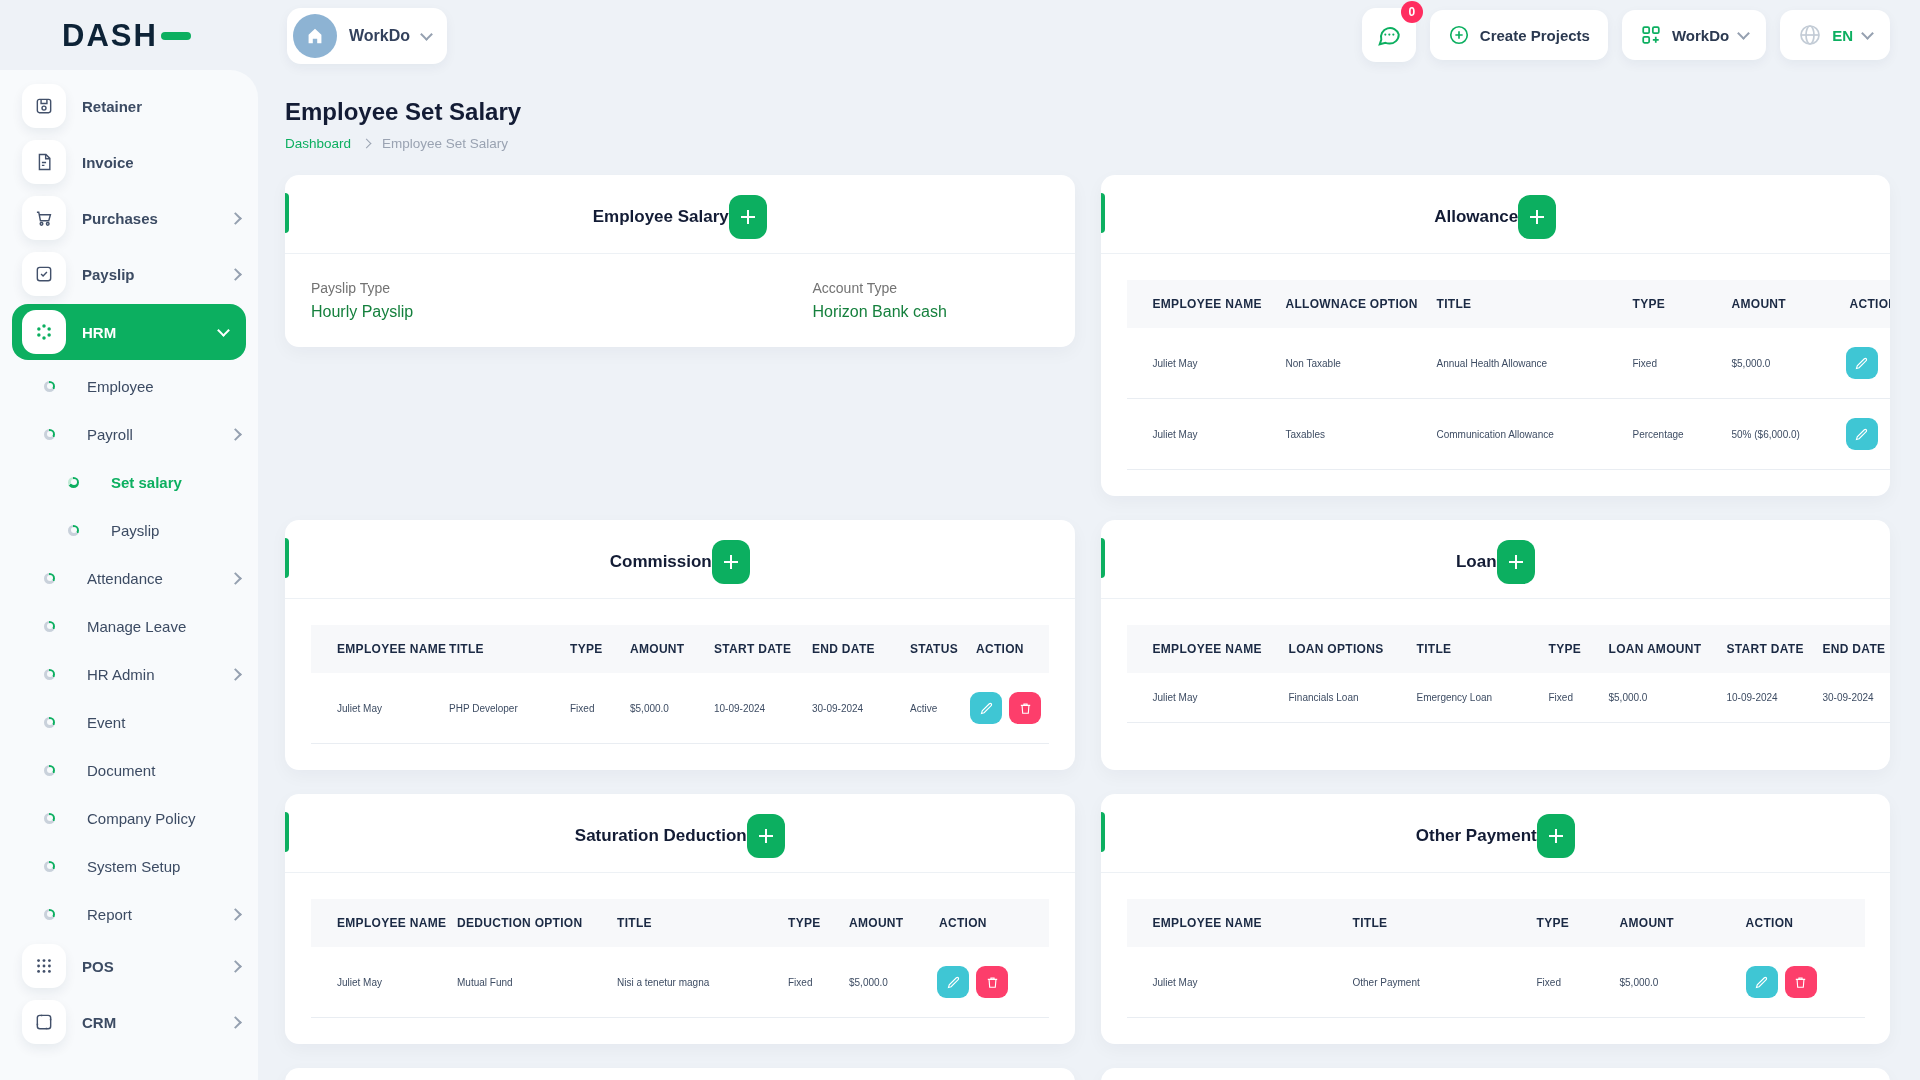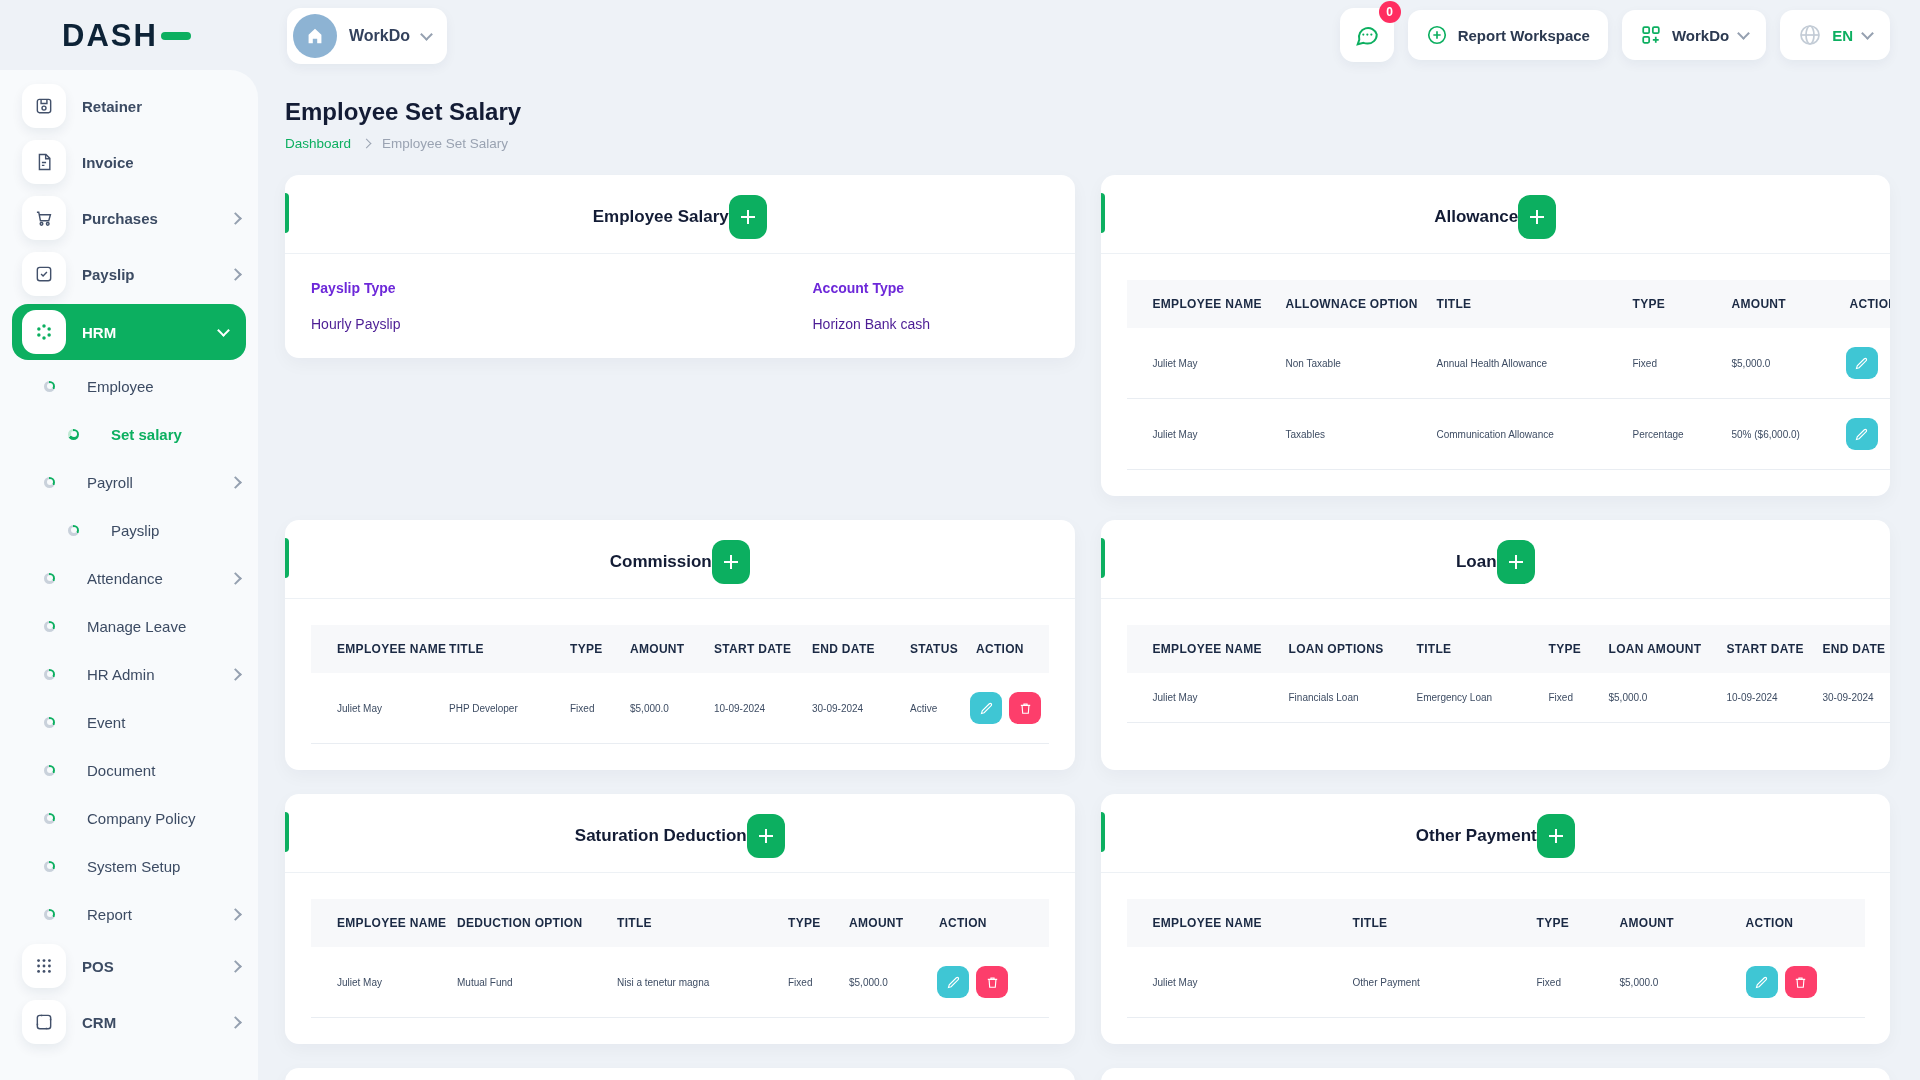--- a/index.html
+++ b/index.html
@@ -66,22 +66,22 @@
   .card-title{font-size:17px;font-weight:700;color:#131c35}
   .plus-btn{width:38px;height:44px;border:none;background:#0caf60;border-radius:12px;position:relative;cursor:pointer;flex:none}
   .plus-btn::before,.plus-btn::after{content:"";position:absolute;background:#fff;left:50%;top:50%}
   .plus-btn::before{width:14px;height:2px;transform:translate(-50%,-50%)}
   .plus-btn::after{width:2px;height:14px;transform:translate(-50%,-50%)}
   .card-div{height:1px;background:#edf1f5}
 
   .fields{display:flex;padding:26px;gap:0}
   .field{flex:1}
   .field:nth-child(2){flex:0 0 32%}
-  .field .f-lbl{font-size:14px;font-weight:700;color:#6d28d9}
-  .field .f-val{font-size:14px;color:#4c1d95;margin-top:20px}
+  .field .f-lbl{font-size:14px;font-weight:400;color:#737373}
+  .field .f-val{font-size:16px;color:#15803d;margin-top:7px}
 
   .card-body{padding:26px}
   .tbl-clip{overflow:hidden}
   table{border-collapse:collapse;table-layout:fixed}
   table.fit{width:100%}
   thead th{background:#f7f8fa;font-size:12px;font-weight:700;color:#1b2a44;text-transform:uppercase;
            letter-spacing:.3px;text-align:left;padding:17px 12px;white-space:nowrap}
   tbody td{font-size:10px;color:#3d4c63;padding:19px 12px;border-bottom:1px solid #e9edf2;white-space:nowrap}
   th:first-child,td:first-child{padding-left:26px}
   .act{display:flex;gap:7px}
@@ -121,21 +121,21 @@
             <circle cx="16" cy="11.6" r="1" fill="#0caf60" stroke="none"></circle>
           </svg>
         <span class="badge">0</span>
       </div>
 
       <div class="pill">
         <svg width="22" height="22" viewBox="0 0 24 24" fill="none" stroke="#0caf60" stroke-width="1.8">
             <circle cx="12" cy="12" r="9"></circle>
             <path d="M12 8v8M8 12h8"></path>
           </svg>
-        <span>Report Workspace</span>
+        <span>Create Projects</span>
       </div>
 
       <div class="pill">
         <svg width="22" height="22" viewBox="0 0 24 24" fill="none" stroke="#0caf60" stroke-width="1.9">
             <rect x="3.5" y="3.5" width="6.5" height="6.5" rx="1.4"></rect>
             <rect x="14" y="3.5" width="6.5" height="6.5" rx="1.4"></rect>
             <rect x="3.5" y="14" width="6.5" height="6.5" rx="1.4"></rect>
             <path d="M17.2 14v6.4M14 17.2h6.4"></path>
           </svg>
         <span>WorkDo</span>
@@ -214,29 +214,29 @@
       </span>
       <span class="lbl">HRM</span>
       <span class="chev down white"></span>
     </div>
 
     <div class="nav-item sub">
       <span class="dot"></span>
       <span class="lbl">Employee</span>
     </div>
 
+    <div class="nav-item sub">
+      <span class="dot"></span>
+      <span class="lbl">Payroll</span>
+      <span class="chev"></span>
+    </div>
+
     <div class="nav-item sub sub2 active-sub">
       <span class="dot"></span>
       <span class="lbl">Set salary</span>
-    </div>
-
-    <div class="nav-item sub">
-      <span class="dot"></span>
-      <span class="lbl">Payroll</span>
-      <span class="chev"></span>
     </div>
 
     <div class="nav-item sub sub2">
       <span class="dot"></span>
       <span class="lbl">Payslip</span>
     </div>
 
     <div class="nav-item sub">
       <span class="dot"></span>
       <span class="lbl">Attendance</span>

